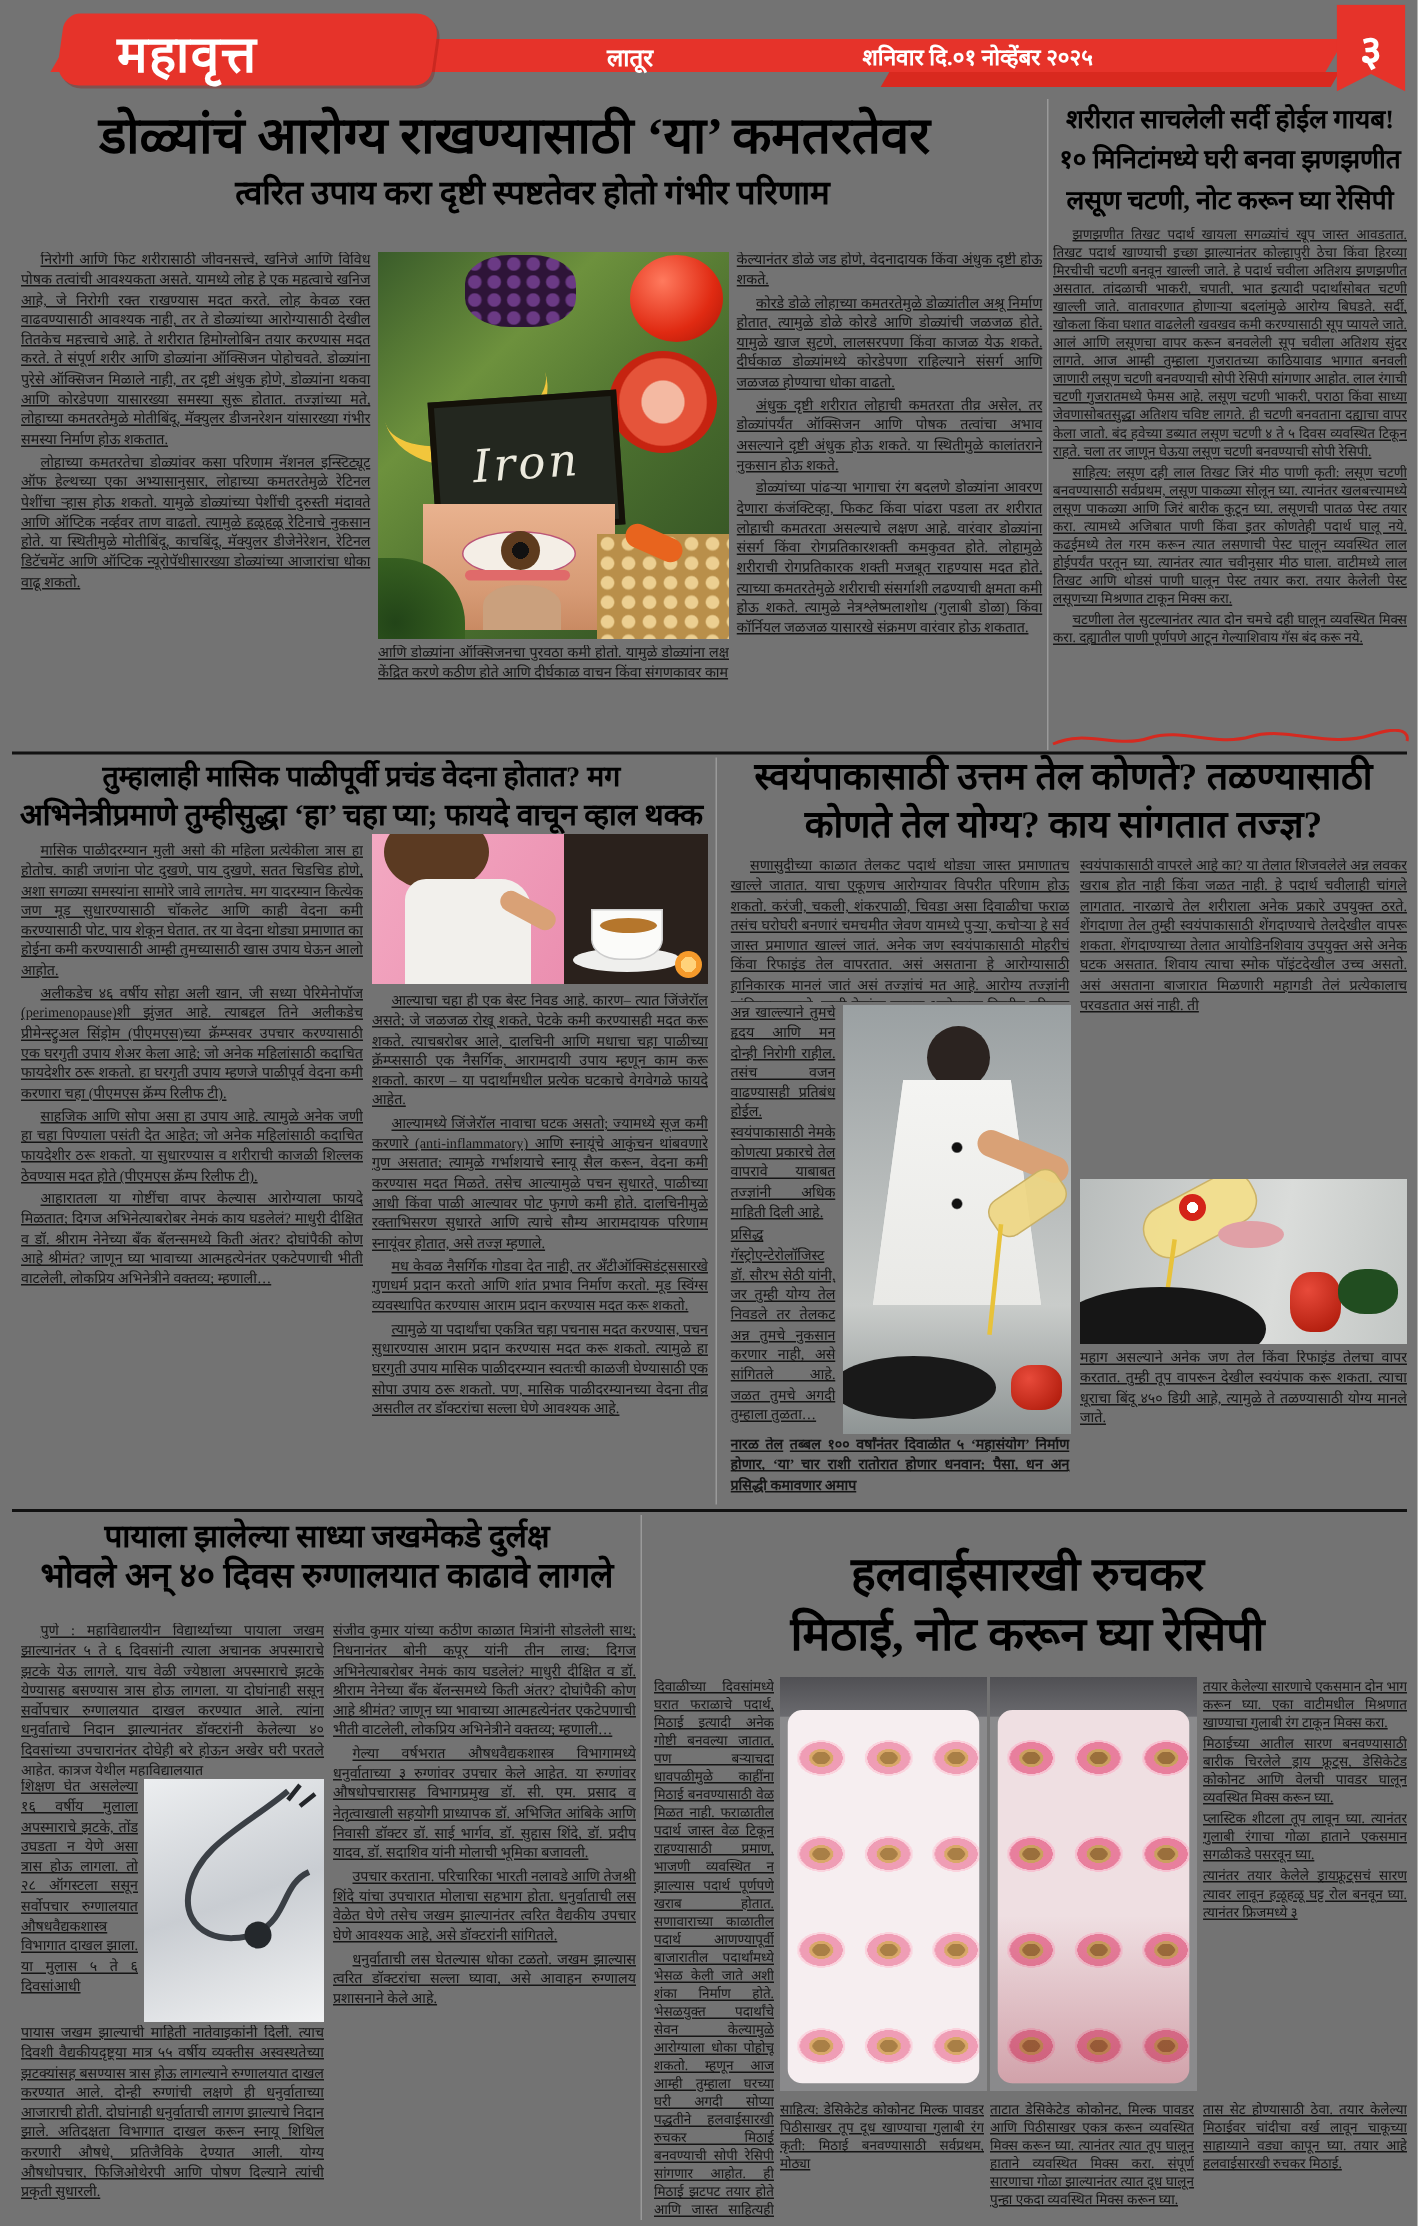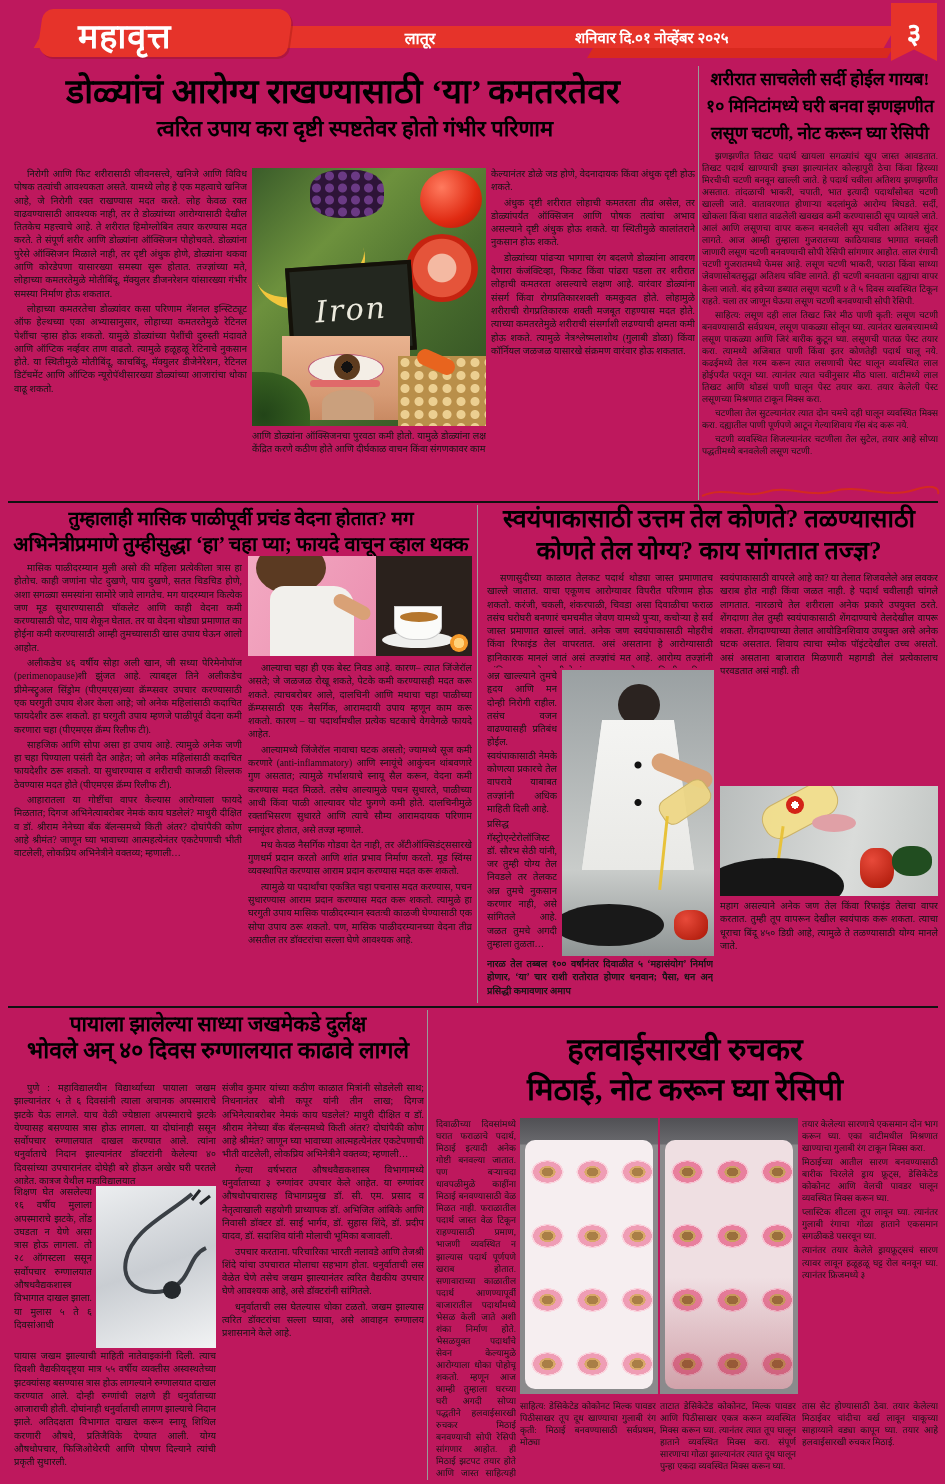--- a/index.html
+++ b/index.html
@@ -1,34 +1,34 @@
 <!DOCTYPE html>
 <html><head>
 <meta charset="utf-8">
 <style>
   html,body{margin:0;padding:0;background:#e8e8e4;}
-  .page{position:relative;width:945px;height:1484px;background:#be185d;margin:0 auto;
+  .page{position:relative;width:945px;height:1484px;background:#737373;margin:0 auto;
         font-family:"Liberation Serif","DejaVu Serif",serif;color:#1b1b1b;overflow:hidden;}
 
   
   .ribbon-strip{position:absolute;left:40px;top:26px;width:850px;height:22px;background:#e6332a;transform:skewX(-30deg);}
   .ribbon-strip2{position:absolute;left:590px;top:48px;width:300px;height:10px;background:#d9291f;transform:skewX(-30deg);}
   .logo-banner{position:absolute;left:40px;top:9px;width:250px;height:48px;background:#e6332a;
                border-radius:10px 16px 10px 16px;transform:skewX(-8deg);box-shadow:2px 2px 0 rgba(150,20,15,.35);}
   .logo-text{position:absolute;left:78px;top:12px;font-size:34px;font-weight:bold;color:#fff;letter-spacing:1px;}
   .city-label{position:absolute;left:360px;top:27px;width:120px;text-align:center;color:#fff;font-weight:bold;font-size:16px;}
   .date-label{position:absolute;left:575px;top:27px;color:#fff;font-size:15px;font-weight:bold;white-space:nowrap;}
   .pageno-badge{position:absolute;right:8px;top:3px;width:46px;height:58px;background:#e6332a;color:#fff;
                 font-size:28px;font-weight:bold;display:flex;align-items:center;justify-content:center;
                 clip-path:polygon(0 0,100% 0,100% 100%,50% 80%,0 100%);}
 
   
   .hl{position:absolute;text-align:center;font-weight:800;color:#000;line-height:1.15;}
   .tcol{position:absolute;font-size:9.5px;line-height:1.4;text-align:justify;overflow:hidden;color:#151515;}
-  .tcol p{margin:0 0 2px;text-indent:13px;}
+  .tcol p{margin:0 0 2px;text-indent:13px;text-decoration:underline;}
   .tcol p.noind{text-indent:0;}
   .small{font-size:9px;line-height:1.34;}
   .rule-h{position:absolute;height:2px;background:#111;}
   .rule-v{position:absolute;width:1px;background:#9a9a9a;}
   .squiggle{position:absolute;}
 
   
   .collage{position:absolute;left:252px;top:168px;width:234px;height:258px;overflow:hidden;
            background:linear-gradient(135deg,#3a5c2a,#6d913d 30%,#4a6e2e 60%,#2f4d22);}
   .c-grapes{position:absolute;left:58px;top:2px;width:74px;height:48px;border-radius:40%;
@@ -146,36 +146,36 @@
       <div class="c-leaf"></div>
       <div class="c-chili"></div>
     </div>
 
     <div class="tcol" style="left:252px;top:430px;width:234px;height:70px;">
       <p class="noind">आणि डोळ्यांना ऑक्सिजनचा पुरवठा कमी होतो. यामुळे डोळ्यांना लक्ष केंद्रित करणे कठीण होते आणि दीर्घकाळ वाचन किंवा संगणकावर काम</p>
     </div>
 
     <div class="tcol" style="left:491px;top:168px;width:204px;height:332px;">
       <p class="noind">केल्यानंतर डोळे जड होणे, वेदनादायक किंवा अंधुक दृष्टी होऊ शकते.</p>
+      <p>कोरडे डोळे लोहाच्या कमतरतेमुळे डोळ्यांतील अश्रू निर्माण होतात, त्यामुळे डोळे कोरडे आणि डोळ्यांची जळजळ होते. यामुळे खाज सुटणे, लालसरपणा किंवा काजळ येऊ शकते. दीर्घकाळ डोळ्यांमध्ये कोरडेपणा राहिल्याने संसर्ग आणि जळजळ होण्याचा धोका वाढतो.</p>
       <p>अंधुक दृष्टी शरीरात लोहाची कमतरता तीव्र असेल, तर डोळ्यांपर्यंत ऑक्सिजन आणि पोषक तत्वांचा अभाव असल्याने दृष्टी अंधुक होऊ शकते. या स्थितीमुळे कालांतराने नुकसान होऊ शकते.</p>
       <p>डोळ्यांच्या पांढऱ्या भागाचा रंग बदलणे डोळ्यांना आवरण देणारा कंजंक्टिव्हा, फिकट किंवा पांढरा पडला तर शरीरात लोहाची कमतरता असल्याचे लक्षण आहे. वारंवार डोळ्यांना संसर्ग किंवा रोगप्रतिकारशक्ती कमकुवत होते. लोहामुळे शरीराची रोगप्रतिकारक शक्ती मजबूत राहण्यास मदत होते. त्याच्या कमतरतेमुळे शरीराची संसर्गाशी लढण्याची क्षमता कमी होऊ शकते. त्यामुळे नेत्रश्लेष्मलाशोथ (गुलाबी डोळा) किंवा कॉर्नियल जळजळ यासारखे संक्रमण वारंवार होऊ शकतात.</p>
     </div>
   </section>
 
   <div class="rule-v" style="left:698px;top:66px;height:434px;"></div>
 
   <section>
     <div class="hl" style="left:702px;top:66px;width:236px;font-size:17.5px;line-height:1.5;">शरीरात साचलेली सर्दी होईल गायब!</div>
     <div class="hl" style="left:702px;top:93px;width:236px;font-size:17.5px;line-height:1.5;">१० मिनिटांमध्ये घरी बनवा झणझणीत</div>
     <div class="hl" style="left:702px;top:120px;width:236px;font-size:17.5px;line-height:1.5;">लसूण चटणी, नोट करून घ्या रेसिपी</div>
     <div class="tcol small" style="left:702px;top:150px;width:236px;height:350px;">
       <p>झणझणीत तिखट पदार्थ खायला सगळ्यांचं खूप जास्त आवडतात. तिखट पदार्थ खाण्याची इच्छा झाल्यानंतर कोल्हापुरी ठेचा किंवा हिरव्या मिरचीची चटणी बनवून खाल्ली जाते. हे पदार्थ चवीला अतिशय झणझणीत असतात. तांदळाची भाकरी, चपाती, भात इत्यादी पदार्थांसोबत चटणी खाल्ली जाते. वातावरणात होणाऱ्या बदलांमुळे आरोग्य बिघडते. सर्दी, खोकला किंवा घशात वाढलेली खवखव कमी करण्यासाठी सूप प्यायले जाते. आलं आणि लसूणचा वापर करून बनवलेली सूप चवीला अतिशय सुंदर लागते. आज आम्ही तुम्हाला गुजरातच्या काठियावाड भागात बनवली जाणारी लसूण चटणी बनवण्याची सोपी रेसिपी सांगणार आहोत. लाल रंगाची चटणी गुजरातमध्ये फेमस आहे. लसूण चटणी भाकरी, पराठा किंवा साध्या जेवणासोबतसुद्धा अतिशय चविष्ट लागते. ही चटणी बनवताना दह्याचा वापर केला जातो. बंद हवेच्या डब्यात लसूण चटणी ४ ते ५ दिवस व्यवस्थित टिकून राहते. चला तर जाणून घेऊया लसूण चटणी बनवण्याची सोपी रेसिपी.</p>
       <p>साहित्य: लसूण दही लाल तिखट जिरं मीठ पाणी कृती: लसूण चटणी बनवण्यासाठी सर्वप्रथम, लसूण पाकळ्या सोलून घ्या. त्यानंतर खलबत्त्यामध्ये लसूण पाकळ्या आणि जिरं बारीक कुटून घ्या. लसूणची पातळ पेस्ट तयार करा. त्यामध्ये अजिबात पाणी किंवा इतर कोणतेही पदार्थ घालू नये. कढईमध्ये तेल गरम करून त्यात लसणाची पेस्ट घालून व्यवस्थित लाल होईपर्यंत परतून घ्या. त्यानंतर त्यात चवीनुसार मीठ घाला. वाटीमध्ये लाल तिखट आणि थोडसं पाणी घालून पेस्ट तयार करा. तयार केलेली पेस्ट लसूणच्या मिश्रणात टाकून मिक्स करा.</p>
       <p>चटणीला तेल सुटल्यानंतर त्यात दोन चमचे दही घालून व्यवस्थित मिक्स करा. दह्यातील पाणी पूर्णपणे आटून गेल्याशिवाय गॅस बंद करू नये.</p>
-      <p>चटणी व्यवस्थित शिजल्यानंतर चटणीला तेल सुटेल, तयार आहे सोप्या पद्धतीमध्ये बनवलेली लसूण चटणी.</p>
     </div>
   </section>
 
   <div class="rule-h" style="left:8px;top:501px;width:930px;"></div>
   <svg class="squiggle" style="left:700px;top:486px;" width="240" height="14" viewBox="0 0 240 14">
     <path d="M2,10 C 24,0 44,13 66,6 S 110,12 134,5 S 186,13 214,4 238,8 238,8" stroke="#d42a20" stroke-width="2" fill="none"></path>
   </svg>
 
   <section>
     <div class="hl" style="left:10px;top:508px;width:462px;font-size:19px;">तुम्हालाही मासिक पाळीपूर्वी प्रचंड वेदना होतात? मग</div>

